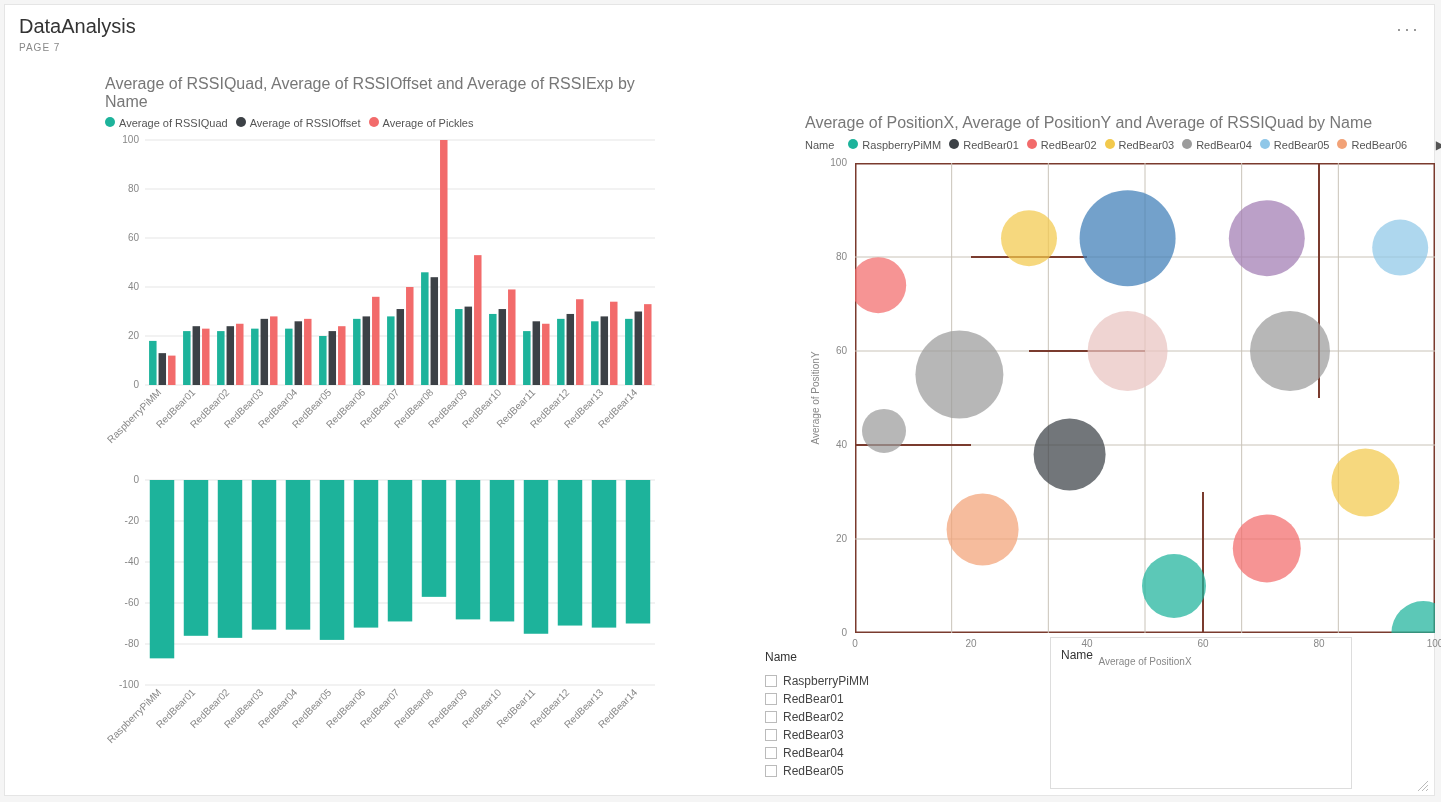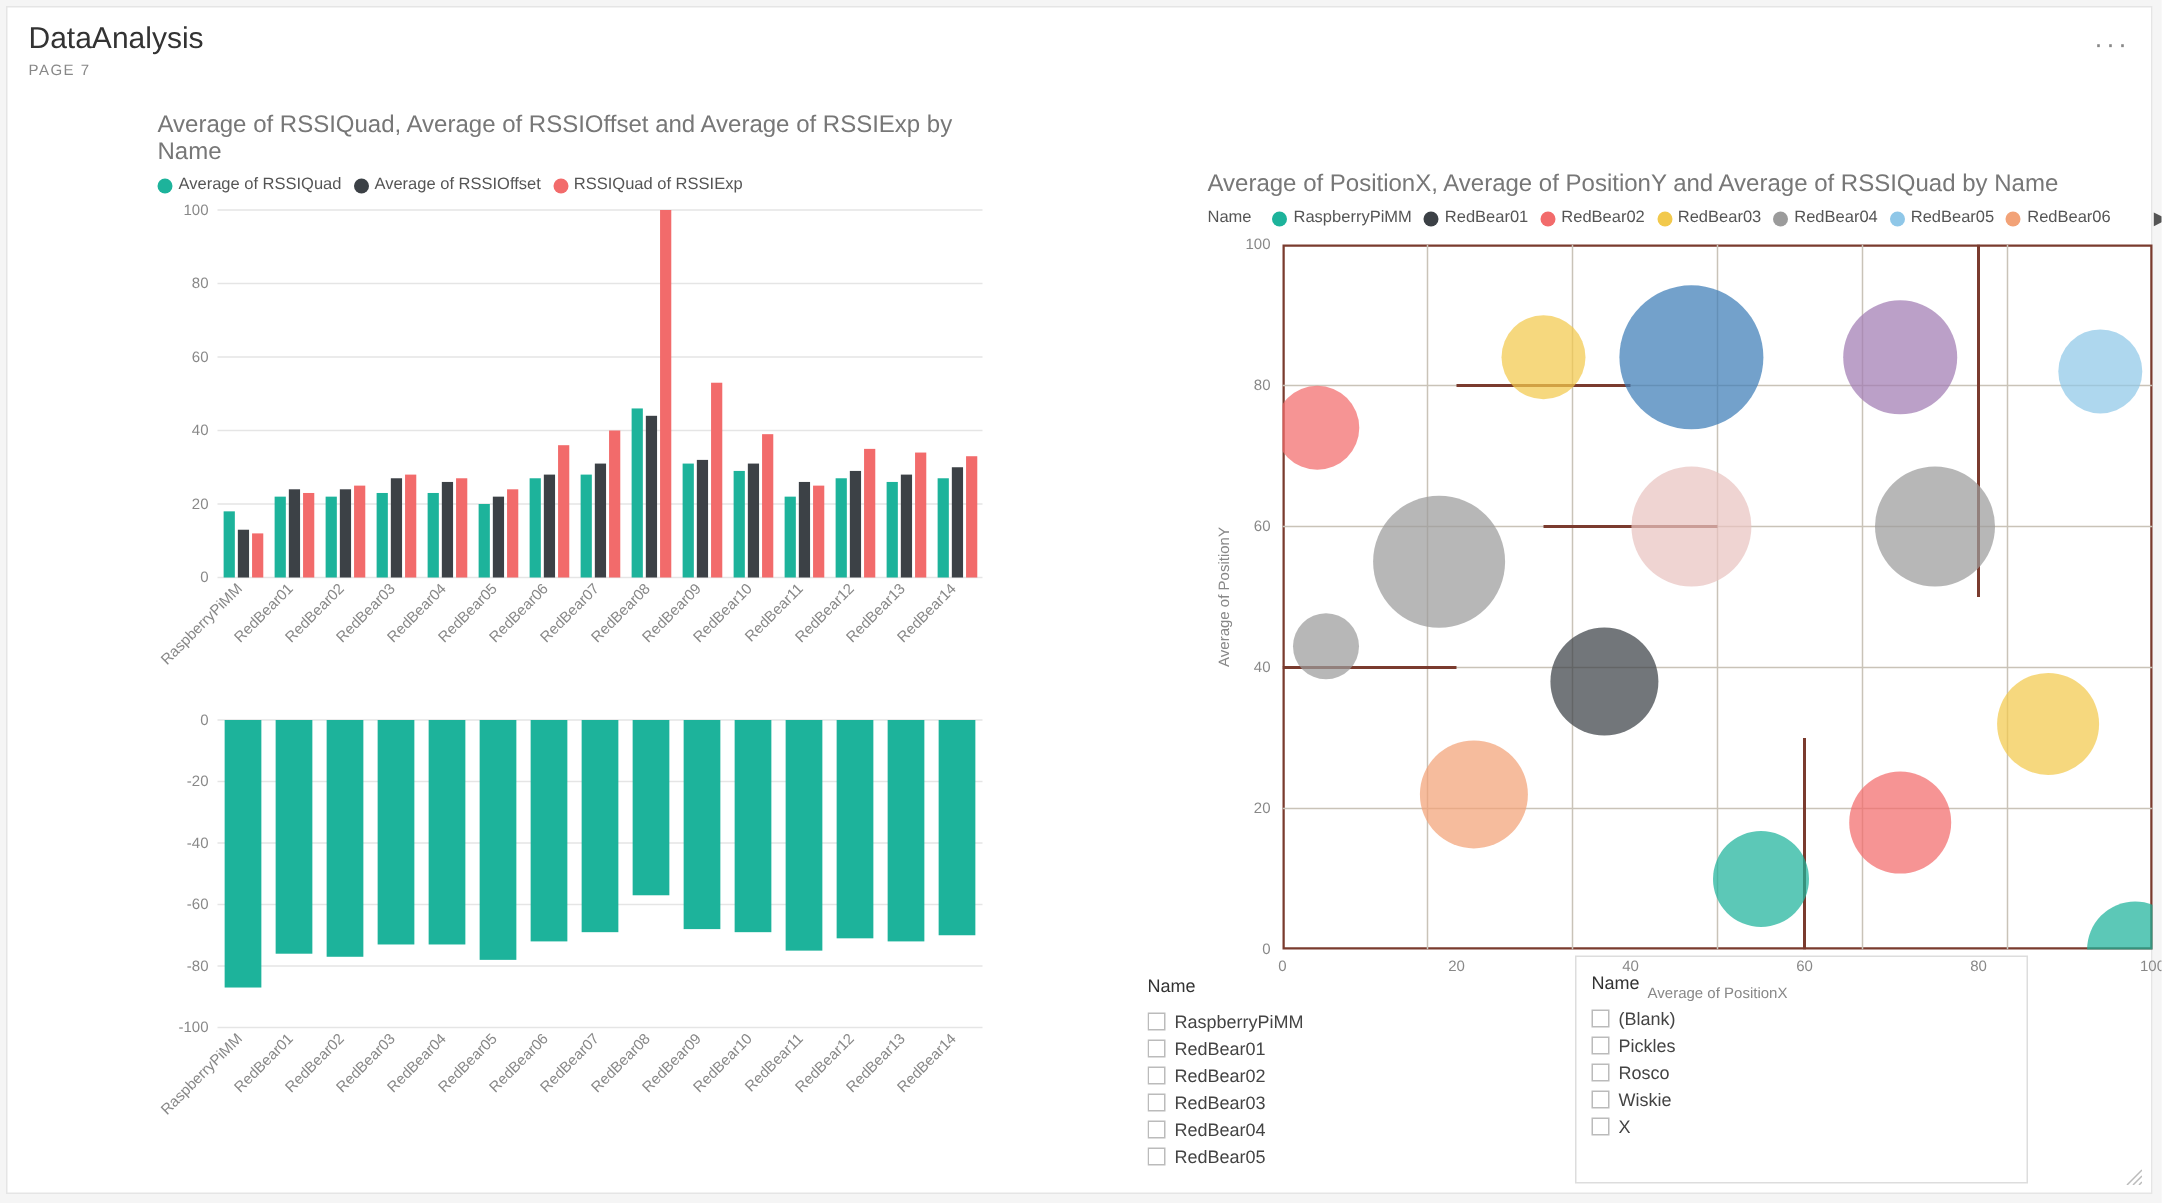--- a/index.html
+++ b/index.html
@@ -61,21 +61,21 @@
     font-size: 11px;
     color: #555;
     display: flex;
     flex-wrap: wrap;
     align-items: center;
     gap: 6px 8px;
     margin-bottom: 6px;
   }
   .legend .item {
     display: inline-flex;
-    align-items: flex-end;
+    align-items: flex-start;
     gap: 4px;
   }
   .dot {
     display: inline-block;
     width: 10px;
     height: 10px;
     border-radius: 50%;
   }
   .gridline {
     stroke: #e5e5e5;
@@ -155,21 +155,21 @@
         <span class="item">
           <span class="dot" style="background: rgb(29, 179, 155);"></span>
           <span>Average of RSSIQuad</span>
         </span>
         <span class="item">
           <span class="dot" style="background: rgb(60, 65, 70);"></span>
           <span>Average of RSSIOffset</span>
         </span>
         <span class="item">
           <span class="dot" style="background: rgb(242, 107, 107);"></span>
-          <span>RSSIQuad of RSSIExp</span>
+          <span>Average of Pickles</span>
         </span>
       </div>
     <svg id="svg-clustered" width="560" height="320">
         <line x1="40" x2="550" y1="250" y2="250" class="gridline"></line>
         <text x="34" y="253" text-anchor="end" font-size="10" fill="#888">0</text>
         <line x1="40" x2="550" y1="201" y2="201" class="gridline"></line>
         <text x="34" y="204" text-anchor="end" font-size="10" fill="#888">20</text>
         <line x1="40" x2="550" y1="152" y2="152" class="gridline"></line>
         <text x="34" y="155" text-anchor="end" font-size="10" fill="#888">40</text>
         <line x1="40" x2="550" y1="103" y2="103" class="gridline"></line>
@@ -404,42 +404,20 @@
         </li>
         <li>
           <span class="cb"></span>
           <span>RedBear05</span>
         </li>
       </ul>
   </div>
 
   <div class="slicer box" style="left:1045px; top:632px; width:280px; height:130px;">
     <div class="slicer-title">Name</div>
-    <ul id="slicer2-list">
-        <li>
-          <span class="cb"></span>
-          <span>(Blank)</span>
-        </li>
-        <li>
-          <span class="cb"></span>
-          <span>Pickles</span>
-        </li>
-        <li>
-          <span class="cb"></span>
-          <span>Rosco</span>
-        </li>
-        <li>
-          <span class="cb"></span>
-          <span>Wiskie</span>
-        </li>
-        <li>
-          <span class="cb"></span>
-          <span>X</span>
-        </li>
-      </ul>
   </div>
 
   <div class="resize-handle">
     <svg viewBox="0 0 12 12" width="12" height="12">
       <path d="M2 12 L12 2 M6 12 L12 6 M10 12 L12 10" stroke="#bbb" stroke-width="1" fill="none"></path>
     </svg>
   </div>
 
 </div>
 

